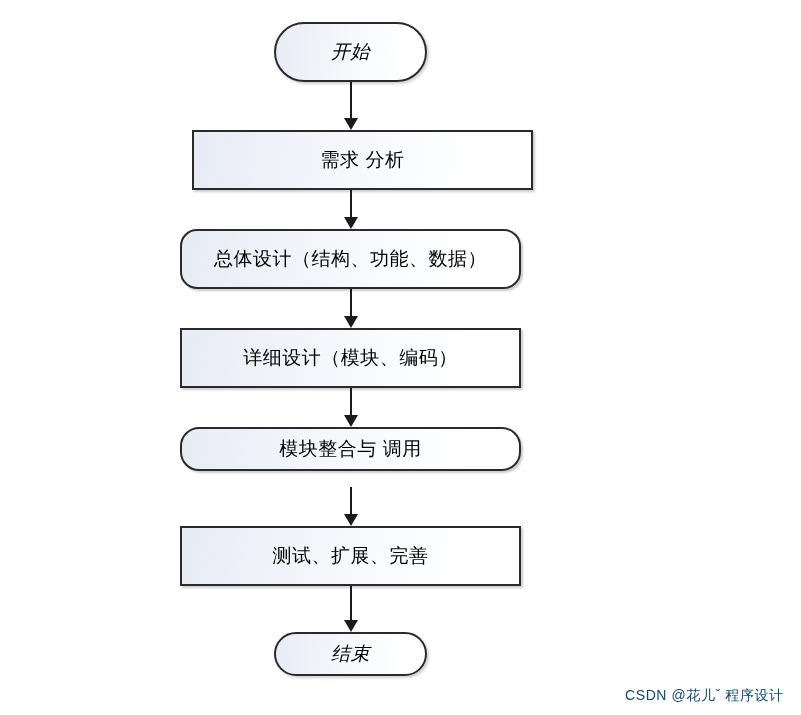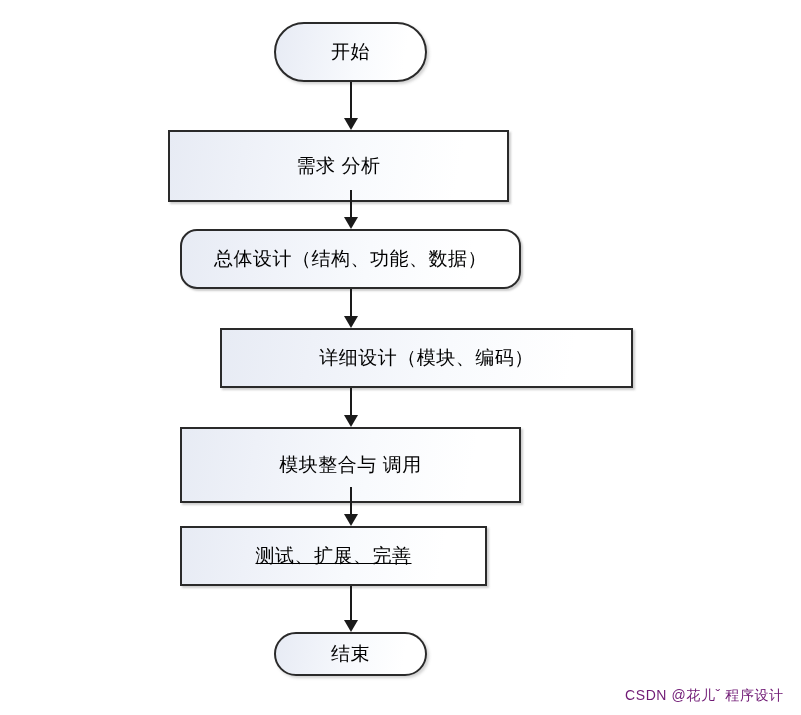--- a/index.html
+++ b/index.html
@@ -30,20 +30,21 @@
     color: #000000;
     font-size: 19px;
     line-height: 1.2;
     letter-spacing: 0.5px;
     white-space: nowrap;
     box-shadow: 2px 2px 2px rgba(90, 90, 90, 0.30);
   }
   .node.terminator {
     border-radius: 30px;
     box-shadow: 2px 2px 3px rgba(90, 90, 90, 0.28);
+    font-style: italic;
   }
   .node.process {
     border-radius: 0;
   }
   .node-label {
     pointer-events: none;
   }
 
   
   .connector {
@@ -77,33 +78,33 @@
   }
 </style>
 </head>
 <body>
 
 <div id="canvas" style="background: rgb(255, 255, 255);">
   <div id="nodes-layer">
       <div class="node terminator" style="left: 274px; top: 22px; width: 153px; height: 60px;">
         <span class="node-label">开始</span>
       </div>
-      <div class="node process" style="left: 168px; top: 130px; width: 341px; height: 72px; text-align: center;">
+      <div class="node process" style="left: 192px; top: 130px; width: 341px; height: 60px; text-align: center;">
         <span class="node-label">需求 分析</span>
       </div>
       <div class="node process" style="left: 180px; top: 229px; width: 341px; height: 60px; border-radius: 17px;">
         <span class="node-label">总体设计（结构、功能、数据）</span>
       </div>
-      <div class="node process" style="left: 180px; top: 328px; width: 413px; height: 60px; margin-left: 40px;">
+      <div class="node process" style="left: 180px; top: 328px; width: 341px; height: 60px;">
         <span class="node-label">详细设计（模块、编码）</span>
       </div>
-      <div class="node process" style="left: 180px; top: 427px; width: 341px; height: 76px;">
+      <div class="node process" style="left: 180px; top: 427px; width: 341px; height: 44px; border-radius: 19px;">
         <span class="node-label">模块整合与 调用</span>
       </div>
-      <div class="node process" style="left: 180px; top: 526px; width: 307px; height: 60px; text-decoration: underline;">
+      <div class="node process" style="left: 180px; top: 526px; width: 341px; height: 60px;">
         <span class="node-label">测试、扩展、完善</span>
       </div>
       <div class="node terminator" style="left: 274px; top: 632px; width: 153px; height: 44px;">
         <span class="node-label">结束</span>
       </div>
     </div>
   <div id="connectors-layer">
       <div class="connector" style="left: 350px; top: 82px; width: 2px; height: 48px;">
         <div class="stem" style="height: 37px;"></div>
         <div class="head" style="top: 36px;"></div>
@@ -122,14 +123,14 @@
       </div>
       <div class="connector" style="left: 350px; top: 487px; width: 2px; height: 39px;">
         <div class="stem" style="height: 28px;"></div>
         <div class="head" style="top: 27px;"></div>
       </div>
       <div class="connector" style="left: 350px; top: 586px; width: 2px; height: 46px;">
         <div class="stem" style="height: 35px;"></div>
         <div class="head" style="top: 34px;"></div>
       </div>
     </div>
-  <div id="watermark" style="left: 625px; top: 687px; color: #701a75;">CSDN @花儿ˇ 程序设计</div>
+  <div id="watermark" style="left: 625px; top: 687px; color: #0c4a6e;">CSDN @花儿ˇ 程序设计</div>
 </div>
 
 </body></html>

